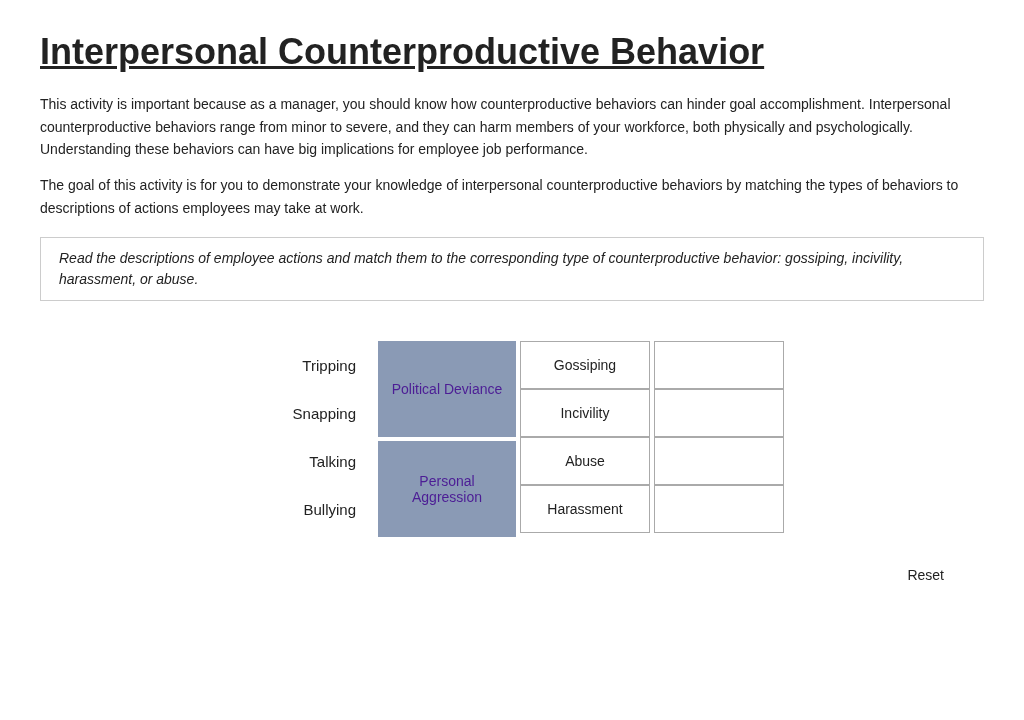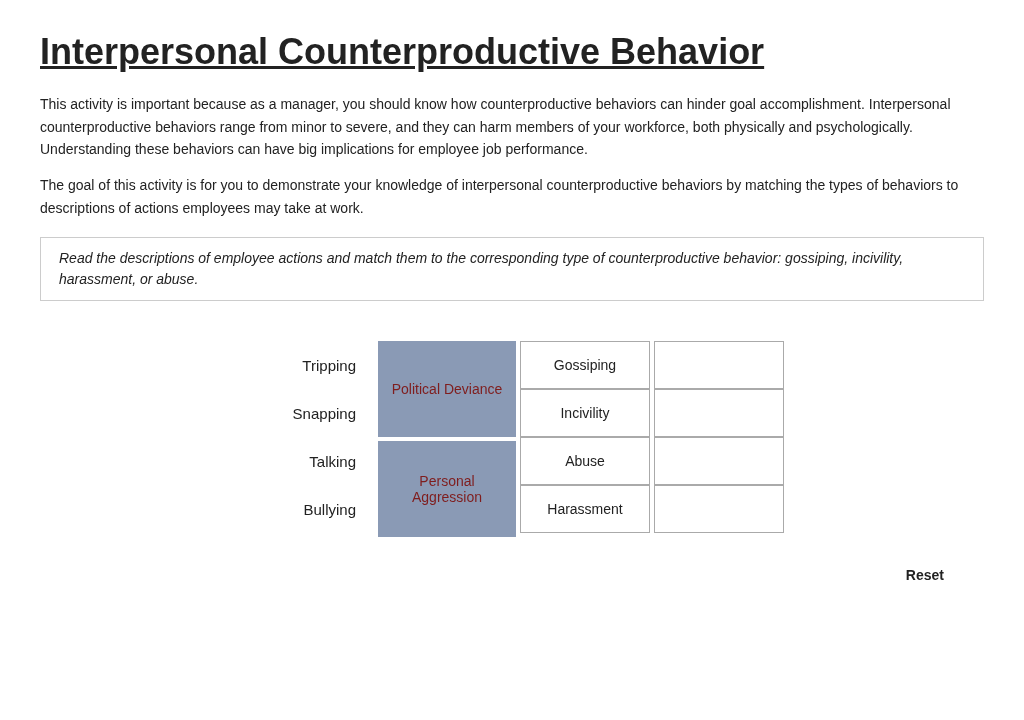--- a/index.html
+++ b/index.html
@@ -82,21 +82,21 @@
       width: 138px;
       margin-right: 4px;
     }
 
     .cat-block {
       display: flex;
       align-items: center;
       justify-content: center;
       text-align: center;
       font-size: 14px;
-      color: #7f1d1d;
+      color: #4c1d95;
       padding: 6px;
     }
 
     .cat-block-political {
       background-color: #8a9ab5;
       height: 96px;
     }
 
     .cat-gap {
       height: 4px;
@@ -139,21 +139,21 @@
 
     .reset-area {
       display: flex;
       justify-content: flex-end;
       margin-top: 30px;
       padding-right: 40px;
     }
 
     .reset-btn {
       font-size: 14px;
-      font-weight: bold;
+      font-weight: normal;
       background: none;
       border: none;
       cursor: pointer;
       color: #222;
       text-decoration: none;
     }
   </style>
 </head>
 <body>
 

